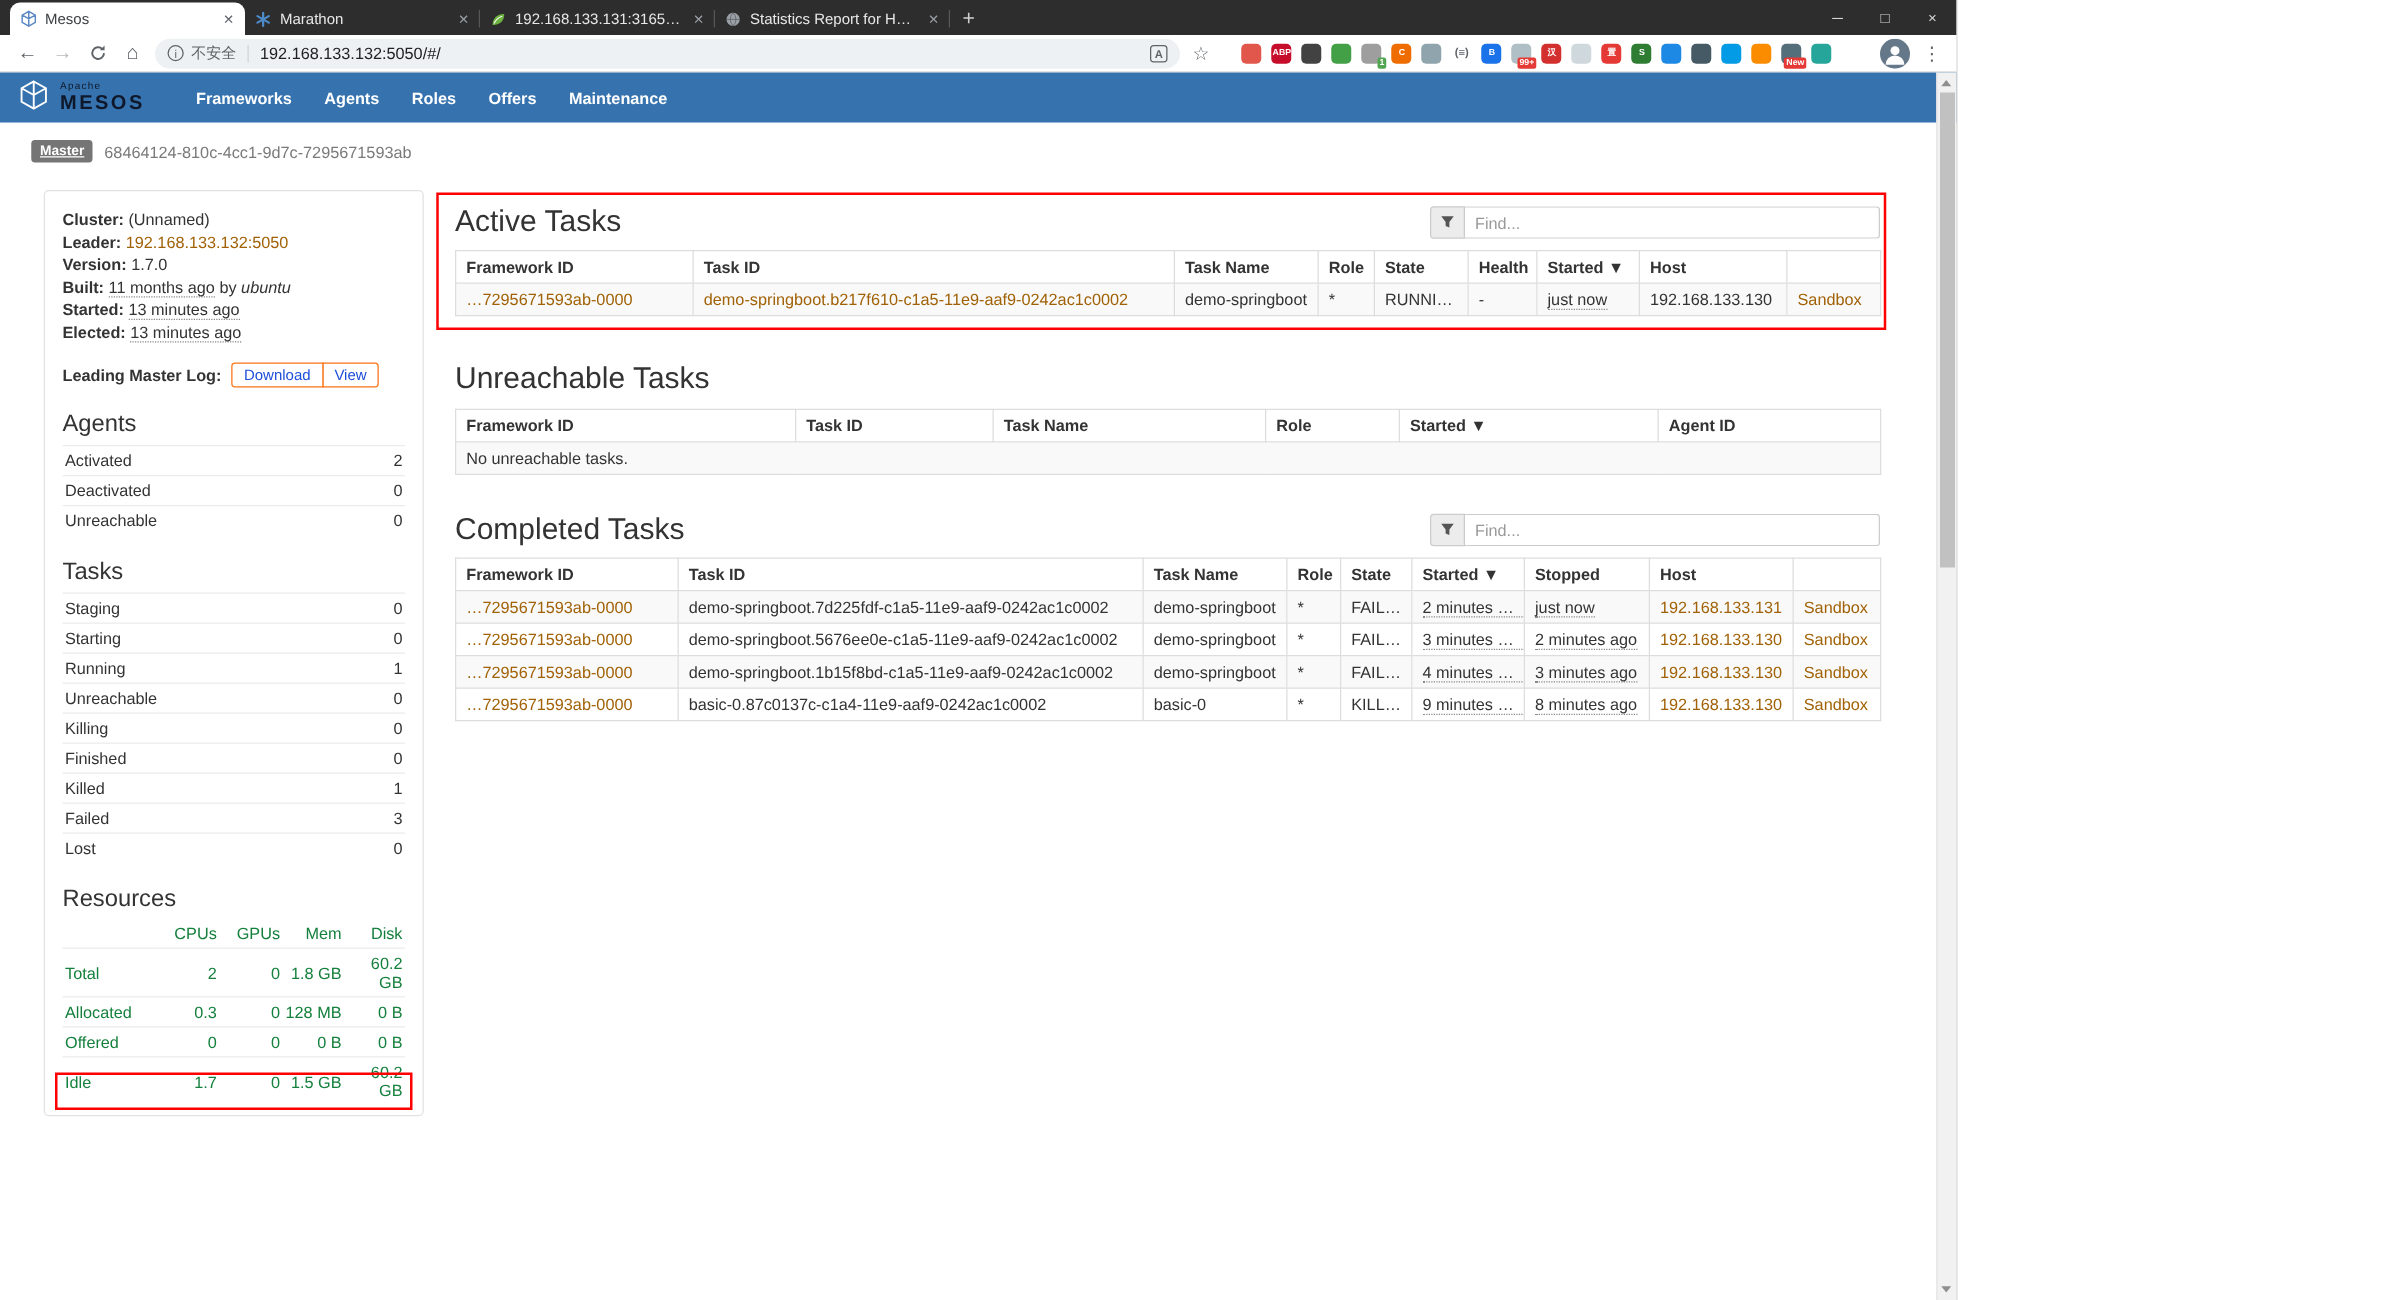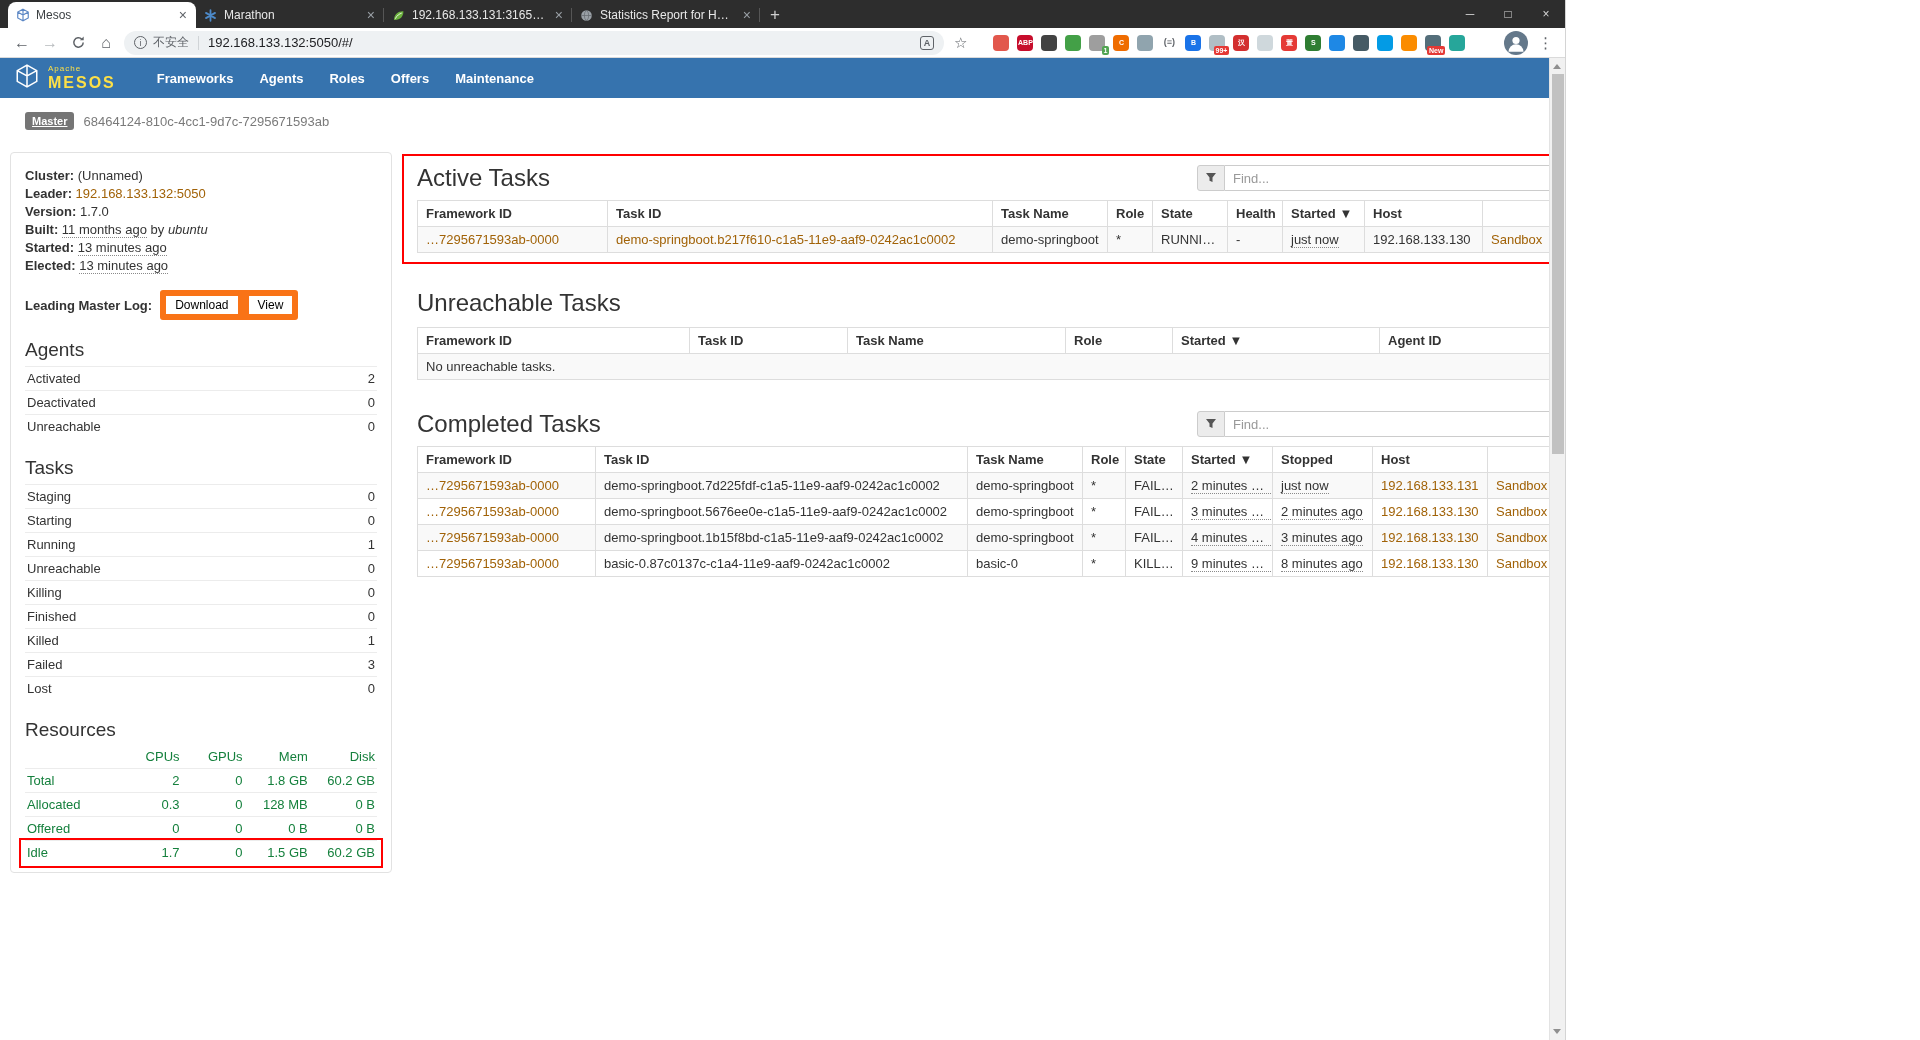--- a/index.html
+++ b/index.html
@@ -42,37 +42,37 @@
   .eg { font-style:normal; font-weight:bold; font-size:7px; color:#fff; line-height:1; }
   .ext.plain .eg { color:#5f6368; font-size:9px; }
   .eb { position:absolute; right:-4px; bottom:-4px; font-size:7px; font-weight:bold; color:#fff; padding:1px 2px; border-radius:2px; line-height:1; font-style:normal; }
   .eg:empty, .eb:empty { display:none; }
   .avatar { margin-left:auto; width:24px; height:24px; flex:none; }
   .menu-dots { color:#5f6368; font-size:15px; margin:0 4px 0 10px; flex:none; }
 
   
   .mesos-nav { height:40px; background:#3673ae; display:flex; align-items:center; padding:0 14px; }
   .brand { display:flex; align-items:center; margin-right:28px; }
-  .brand-text { color:#fde047; line-height:1; margin-left:8px; }
+  .brand-text { color:#0f172a; line-height:1; margin-left:8px; }
   .brand-top { display:block; font-size:8px; letter-spacing:1px; margin-bottom:2px; }
   .brand-name { font-size:16px; font-weight:bold; letter-spacing:2px; }
   .nav-item { color:#fff; font-size:13px; font-weight:bold; text-decoration:none; margin:0 13px; cursor:pointer; }
 
   
   .master-row { margin:14px 0 0 25px; display:flex; align-items:center; gap:9px; font-size:13px; color:#7a7a7a; }
   .master-badge { background:#757575; color:#fff; font-size:11px; font-weight:bold; padding:3px 7px; border-radius:3px;text-decoration:underline; }
 
   
   .content { display:flex; margin-top:22px; padding-left:10px; align-items:flex-start; }
-  .sidebar { width:382px; border:1px solid #e2e2e2; border-radius:4px; background:#fff; padding:12px 14px 8px; flex:none; }
+  .sidebar { width:304px; border:1px solid #e2e2e2; border-radius:4px; background:#fff; padding:12px 14px 8px; flex:none;margin-left:25px; }
   .info { margin:3px 0; font-size:13px; }
   .dotted { border-bottom:1px dotted #8a8a8a; }
   .link { color:#a16207; text-decoration:none; cursor:pointer; }
   .log-line { margin:17px 0 2px; font-size:13px; display:flex; align-items:center; gap:8px; }
-  .btn { font-size:12px; color:#000000; background:#fff; border:6px solid #f97316; padding:2px 9px; font-family:inherit; cursor:pointer; }
+  .btn { font-size:12px; color:#1d4ed8; background:#fff; border:1px solid #f97316; padding:2px 9px; font-family:inherit; cursor:pointer; }
   .btn.first { border-radius:3px 0 0 3px; }
   .btn.last { border-radius:0 3px 3px 0; margin-left:-1px; }
   .sb-h { font-size:19px; font-weight:400; color:#333; margin:19px 0 5px; }
   .stat-row { display:flex; justify-content:space-between; padding:4px 2px; font-size:13px; border-top:1px solid #ececec; }
   .res-wrap { position:relative; margin-top:2px; }
   .res-table { width:100%; border-collapse:collapse; font-size:13px; color:#15803d; }
   .res-table th { font-weight:400; text-align:right; padding:3px 2px 4px; }
   .res-table td { padding:4px 2px; border-top:1px solid #ececec; text-align:right; }
   .res-table .lbl { text-align:left; }
   .idle-annot { position:absolute; left:-6px; right:-6px; bottom:-4px; height:30px; border:2px solid #ff0000; pointer-events:none; }

